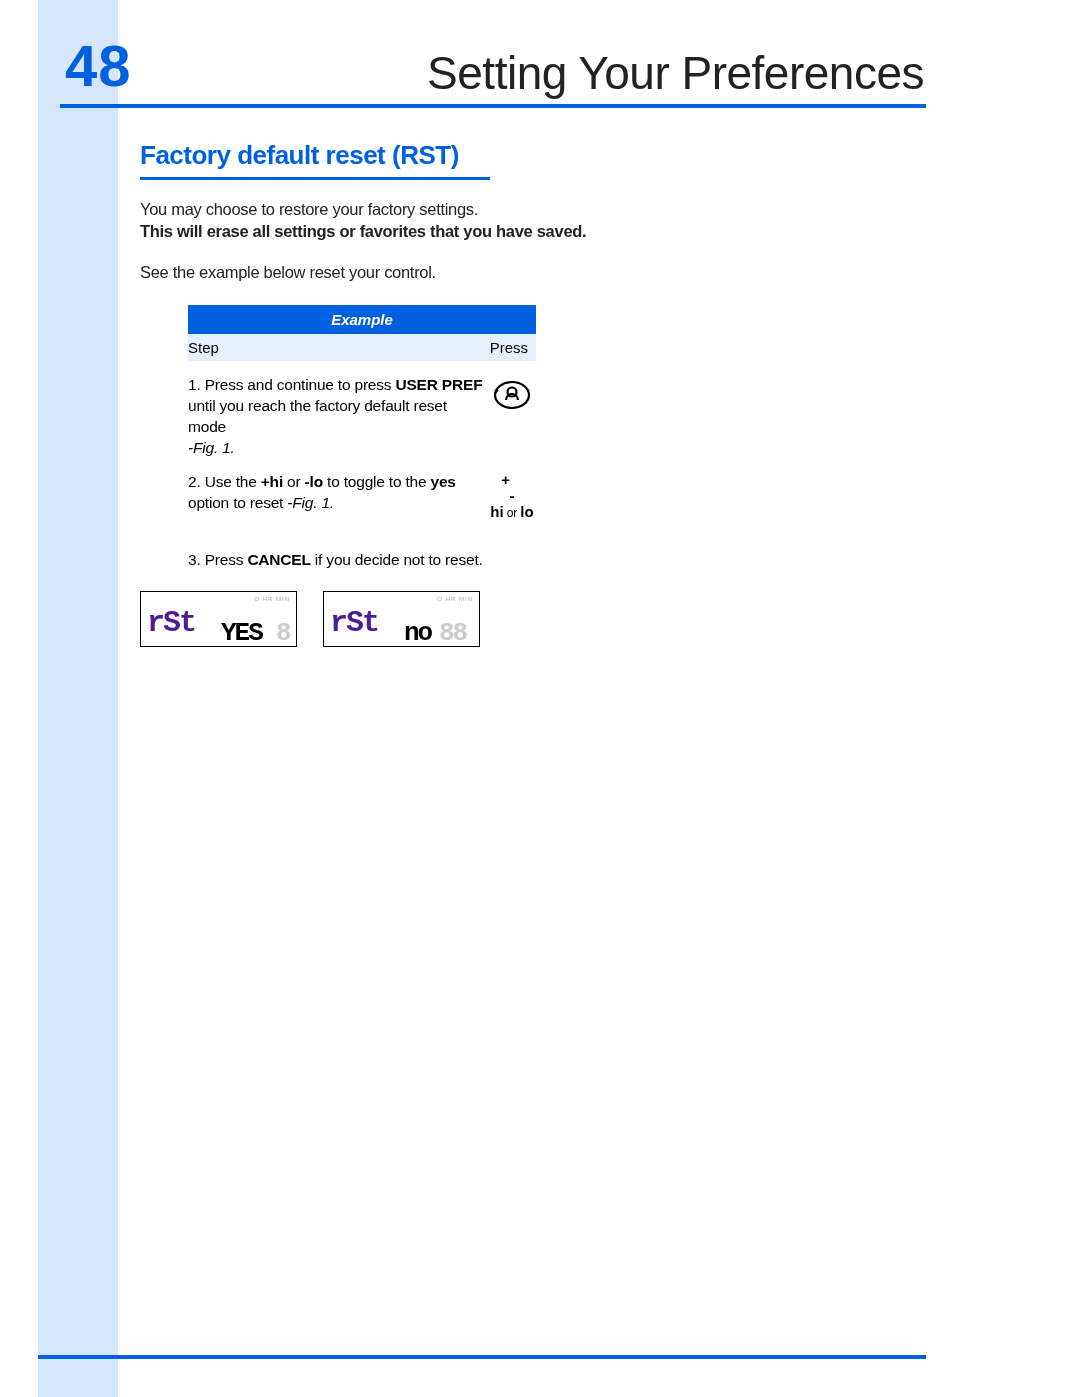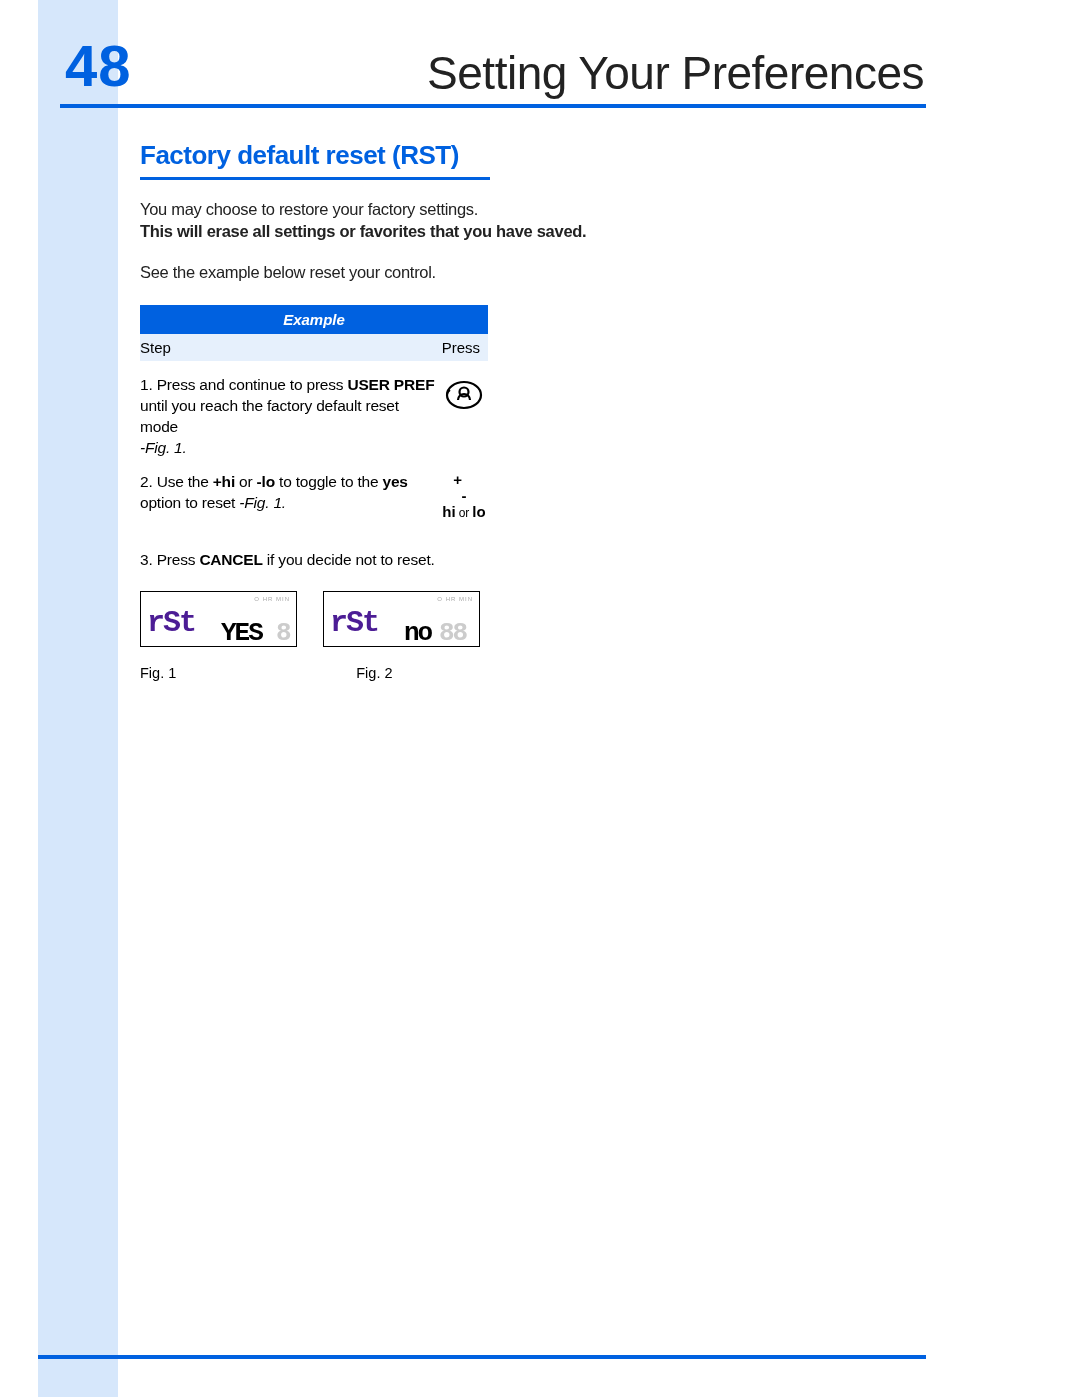--- a/index.html
+++ b/index.html
@@ -8,21 +8,21 @@
   .bluecol { position: absolute; left: 38px; top: 0; bottom: 0; width: 80px; background: #d6e7fb; }
   .pagenum { position: absolute; left: 65px; top: 32px; font-size: 58px; font-weight: bold; color: #0061e0; letter-spacing: 1px; }
   .chaptitle { position: absolute; left: 140px; right: 40px; top: 38px; text-align: right; font-size: 46px; font-weight: 400; color: #222; letter-spacing: -0.5px; margin-top: 8px; }
   .hr { position: absolute; left: 60px; right: 38px; top: 104px; height: 4px; background: #0061e0; }
   .content { position: absolute; left: 140px; top: 140px; width: 490px; }
   .sectitle { font-size: 26px; font-weight: bold; color: #0061e0; letter-spacing: -0.5px; display:inline-block; }
   .secrule { margin-top: 6px; width: 350px; height: 3px; background: #0061e0; }
   .para { font-size: 16.5px; color: #222; line-height: 1.35; margin-top: 18px; letter-spacing: -0.3px; }
   .bold { font-weight: bold; }
   .ital { font-style: italic; }
-  .tableexample { margin-top: 22px; width: 348px; }
+  .tableexample { margin-top: 22px; width: 348px; margin-left: 48px; }
   .thead { background: #0061e0; color: #fff; text-align: center; font-size: 15px; font-weight: bold; font-style: italic; padding: 6px 0; }
   .subhead { background: #e6f0fc; display: flex; }
   .subhead .c1 { width: 300px; padding: 5px 0; font-size: 15px; }
   .subhead .c2 { flex: 1; padding: 5px 8px; font-size: 15px; }
   .row { display: flex; align-items: flex-start; margin-top: 14px; }
   .row .c1 { width: 300px; font-size: 15.5px; line-height: 1.35; letter-spacing: -0.2px;}
   .row .c2 { flex: 1; text-align: center; }
   .num { display:inline; }
   .btnicon svg { width: 40px; height: 40px; }
   .hilo { font-size: 15px; color:#000; line-height:1.05; text-align:center; }
@@ -107,20 +107,16 @@
         <div class="seg2">YES</div>
         <div class="ghostseg" style="left:135px">8</div>
       </div>
       <div class="lcd">
         <span class="tiny">O   HR   MIN</span>
         <div class="seg">rSt</div>
         <div class="seg2">no</div>
         <div class="ghostseg">88</div>
       </div>
     </div>
-    <div class="figrow">
-      <div class="figlabel">Fig. 1</div>
-      <div class="figlabel">Fig. 2</div>
-    </div>
   </div>
 
   <div class="bottomrule"></div>
 </div>
 
 </body></html>

